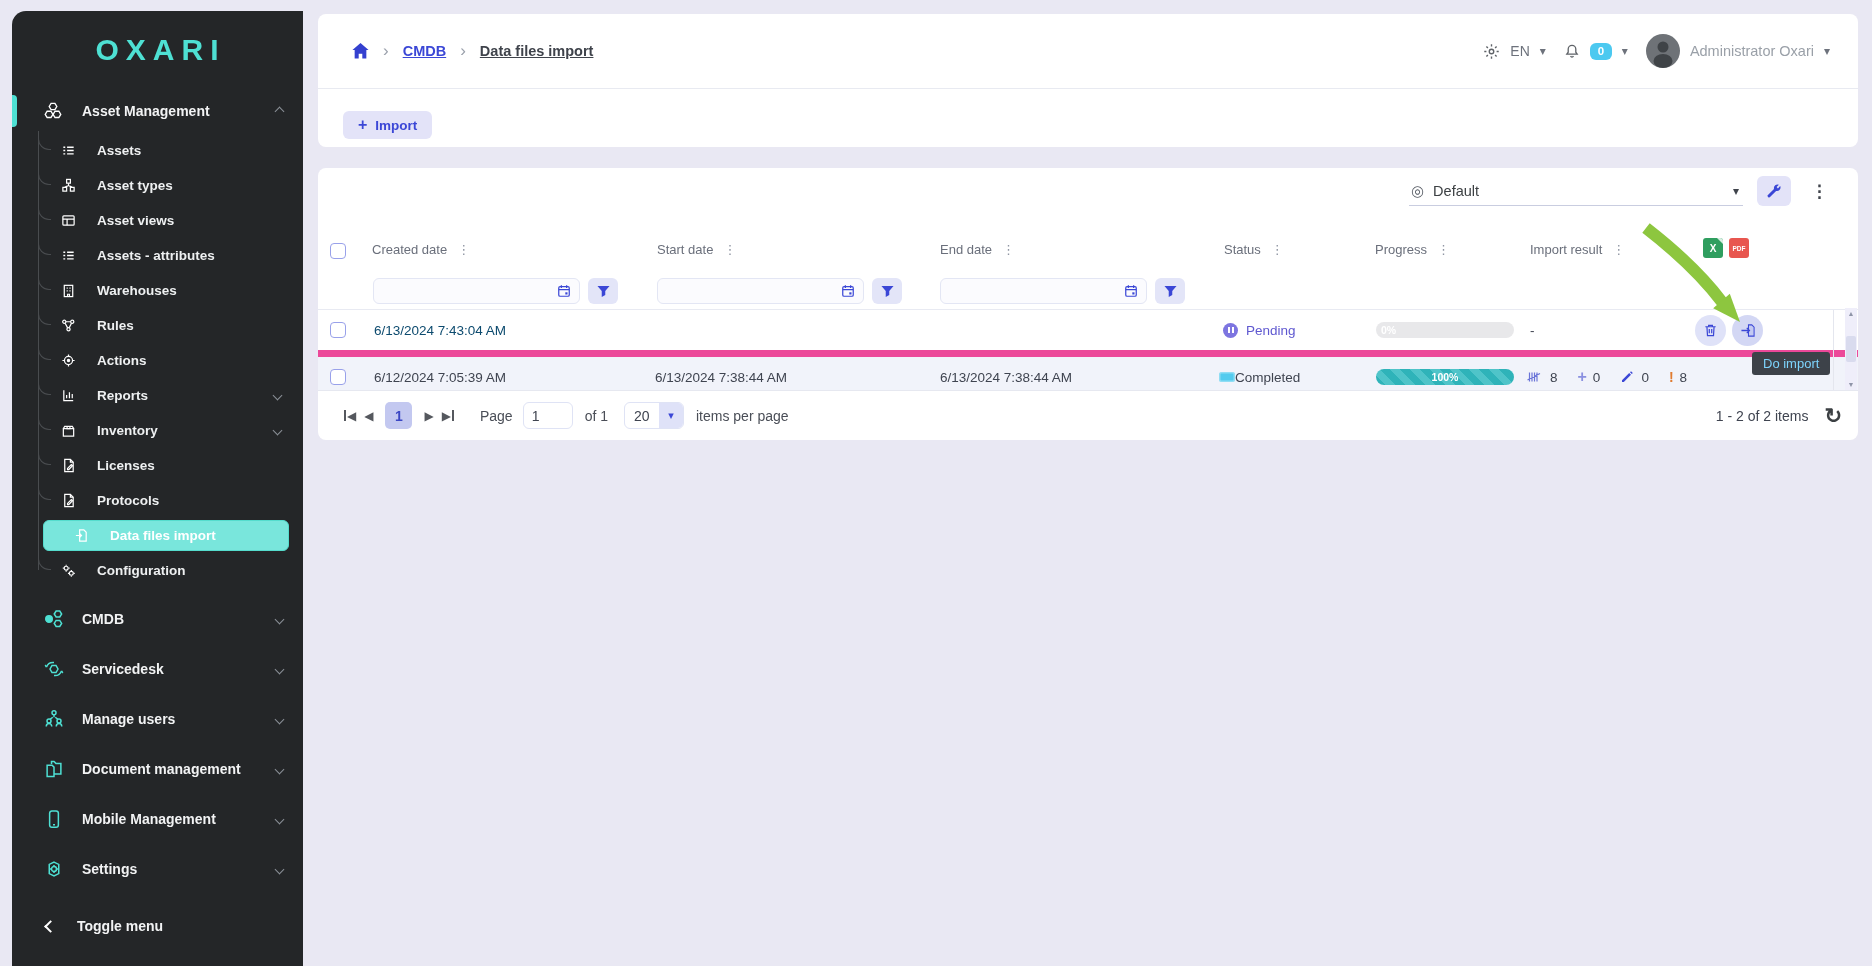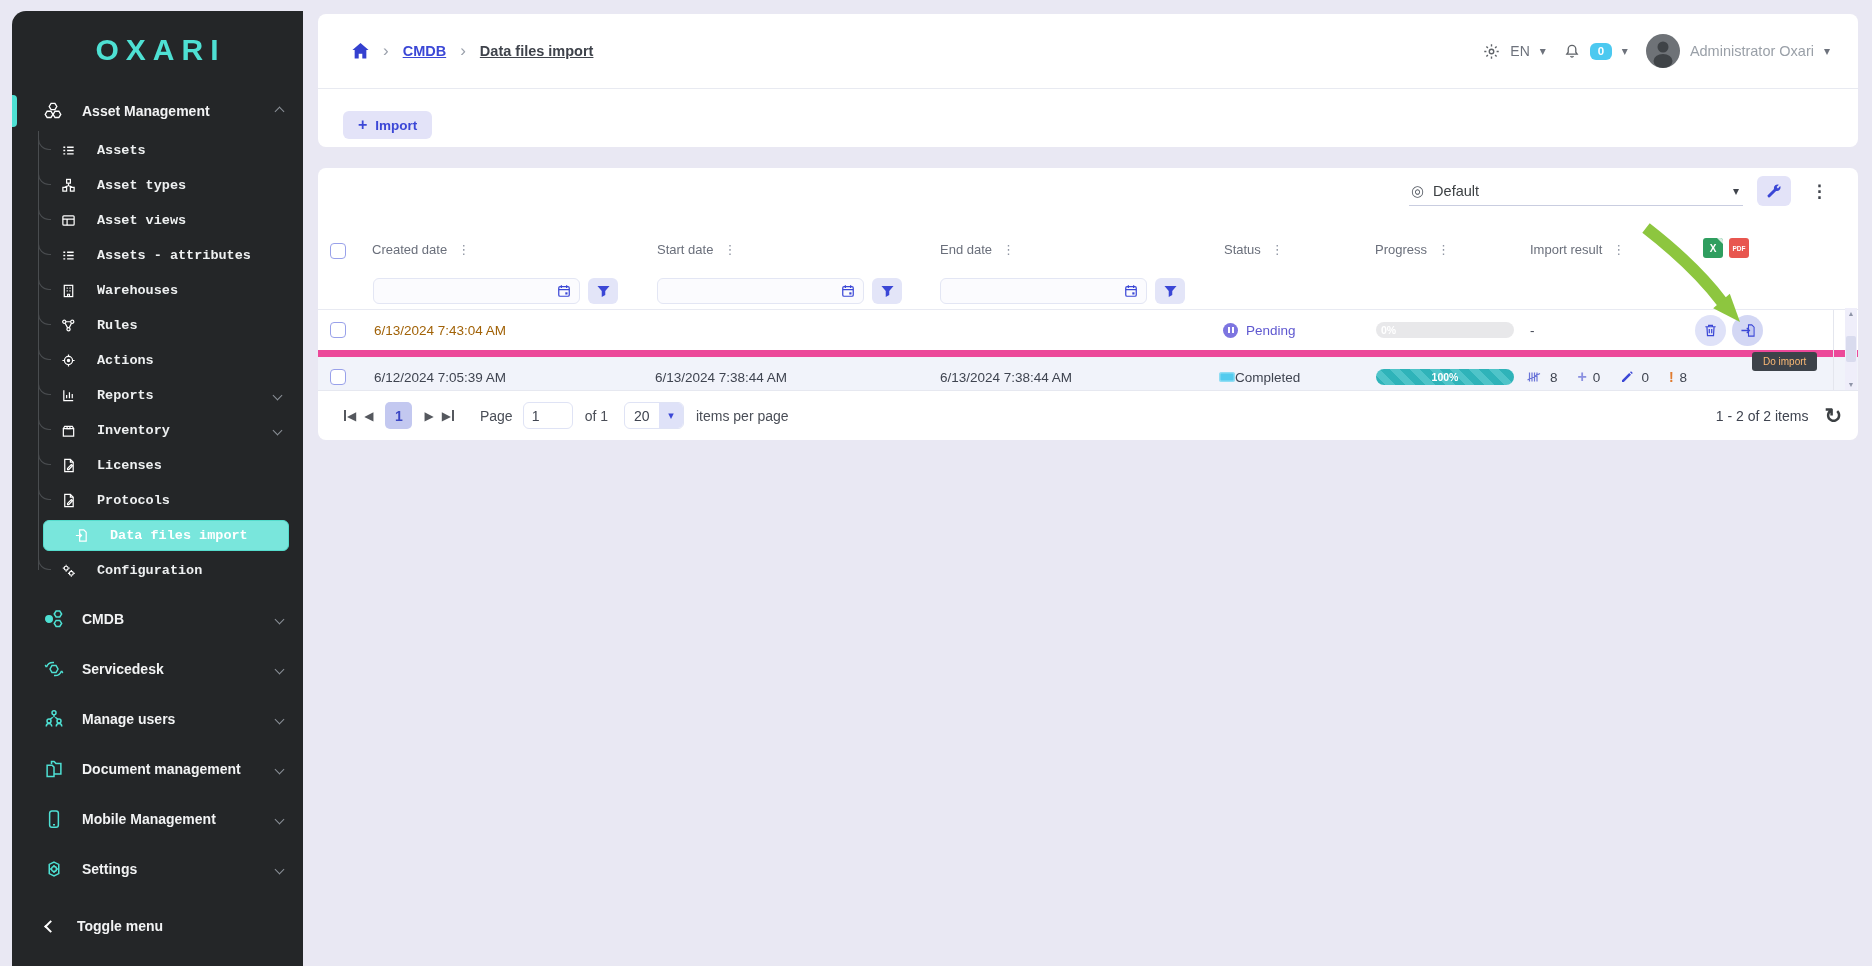--- a/index.html
+++ b/index.html
@@ -16,21 +16,21 @@
   .sec-ico { width:26px; height:20px; display:flex; align-items:center; margin-right:14px; flex:0 0 26px; }
   .sec-label { font-size:14px; font-weight:bold; color:#f2f3f4; }
   .active-bar { position:absolute; left:0; top:6px; width:5px; height:32px; background:#4ee0d3; border-radius:0 4px 4px 0; }
   .chev { width:7px; height:7px; border-right:1.6px solid #8b9097; border-bottom:1.6px solid #8b9097; display:inline-block; }
   .chev.down { transform:rotate(45deg); }
   .chev.up { transform:rotate(-135deg); }
   .chev.left { transform:rotate(135deg); border-color:#fff; width:9px; height:9px; border-width:2.2px; }
   .ml-auto { margin-left:auto; }
   .submenu { position:relative; padding-bottom:6px; }
   .submenu .tree-line { position:absolute; left:26px; top:0; bottom:24px; width:0; border-left:1.5px solid #494c4f; }
-  .sub-item { position:relative; display:flex; align-items:center; height:35px; padding-left:48px; cursor:pointer;font-family:Liberation Mono, monospace; }
+  .sub-item { position:relative; display:flex; align-items:center; height:35px; padding-left:48px; cursor:pointer; }
   .sub-item .curve { position:absolute; left:26px; top:-2px; width:13px; height:19px;
                      border-left:1.5px solid #494c4f; border-bottom:1.5px solid #494c4f; border-bottom-left-radius:11px; }
   .sub-ico { width:22px; height:18px; display:flex; align-items:center; margin-right:15px; flex:0 0 22px; }
   .sub-label { font-size:13.5px; font-weight:bold; color:#eef0f1; }
   .sub-item.active { background:#79e6dc; border:1px solid #55dccd; border-radius:6px;
                      margin:2px 14px 2px 31px; height:31px; padding-left:29px; }
   .sub-item.active .sub-label { color:#fff; }
   .toggle-row { display:flex; align-items:center; height:44px; padding-left:34px; margin-top:10px; cursor:pointer; }
   .toggle-row .sec-label { margin-left:22px; }
 
@@ -89,21 +89,21 @@
                 border-color:transparent #d9efe3 transparent transparent; border-radius:0 3px 0 0; }
   .pdf { width:20px; height:20px; background:#e8564f; border-radius:3px; color:#fff; font-size:6.5px; font-weight:bold;
          display:flex; align-items:center; justify-content:center; cursor:pointer; }
 
   
   .trow { position:absolute; left:0; width:100%; height:40px; }
   .trow.r1 { top:142px; }
   .trow.r2 { top:182px; background:#f1f3fa; border-top:7px solid #ec4899; }
   .cell { position:absolute; top:0; height:40px; display:flex; align-items:center; color:#3f4450; font-size:13.5px; }
   .row-cb { position:absolute; left:12px; top:12px; }
-  .link-cell { color:#a16207; cursor:pointer; }
+  .link-cell { color:#0c4a6e; cursor:pointer; }
   .status-ico-pend { width:15px; height:15px; border-radius:50%; background:#7d75e0; position:relative; }
   .status-ico-pend::before, .status-ico-pend::after { content:""; position:absolute; top:4.5px; width:2px; height:6px; background:#fff; }
   .status-ico-pend::before { left:5px; } .status-ico-pend::after { left:8.5px; }
   .pending-txt { color:#5f58d0; }
   .status-ico-comp { width:16px; height:10px; border-radius:2.5px; background:#53cbee;
                      box-shadow:inset 0 0 0 1.5px rgba(255,255,255,.35); }
   .pbar { position:absolute; left:1058px; top:12px; width:138px; height:16px; border-radius:8px;
           font-size:10.5px; font-weight:bold; color:#fff; display:flex; align-items:center; overflow:hidden; }
   .pbar.zero { background:#e8e8ea; justify-content:flex-start; padding-left:5px; }
   .pbar.full { background:repeating-linear-gradient(45deg,#2fb3b9 0 7px,#4fc4c9 7px 14px); justify-content:center; }
@@ -139,21 +139,21 @@
   .pg-select .val { width:34px; display:flex; align-items:center; padding-left:9px; font-size:14px; color:#3f4450; }
   .pg-select .arr { width:24px; background:#dfe2f8; color:#3b47d6; font-size:11px;
                     display:flex; align-items:center; justify-content:center; }
   .pg-items { margin-left:12px; }
   .pg-right { position:absolute; right:16px; display:flex; align-items:center; gap:16px; }
   .pg-range { color:#3f4450; font-size:14px; }
   .refresh { background:none; border:none; color:#3c4043; font-size:21px; font-weight:bold; cursor:pointer; line-height:1; }
 
   
   .anno-arrow { position:absolute; left:1630px; top:218px; pointer-events:none; }
-  .tooltip { position:absolute; left:1752px; top:352px; background:#3d4249; color:#fdba74; font-size:10px;
+  .tooltip { position:absolute; left:1752px; top:352px; background:#3d4249; color:#7dd3fc; font-size:13px;
              padding:4px 11px; border-radius:3px; }
   svg { display:block; }
 </style>
 </head>
 <body>
 
 <div class="page">
 
   <nav class="sidebar">
     <div class="logo-wrap">

